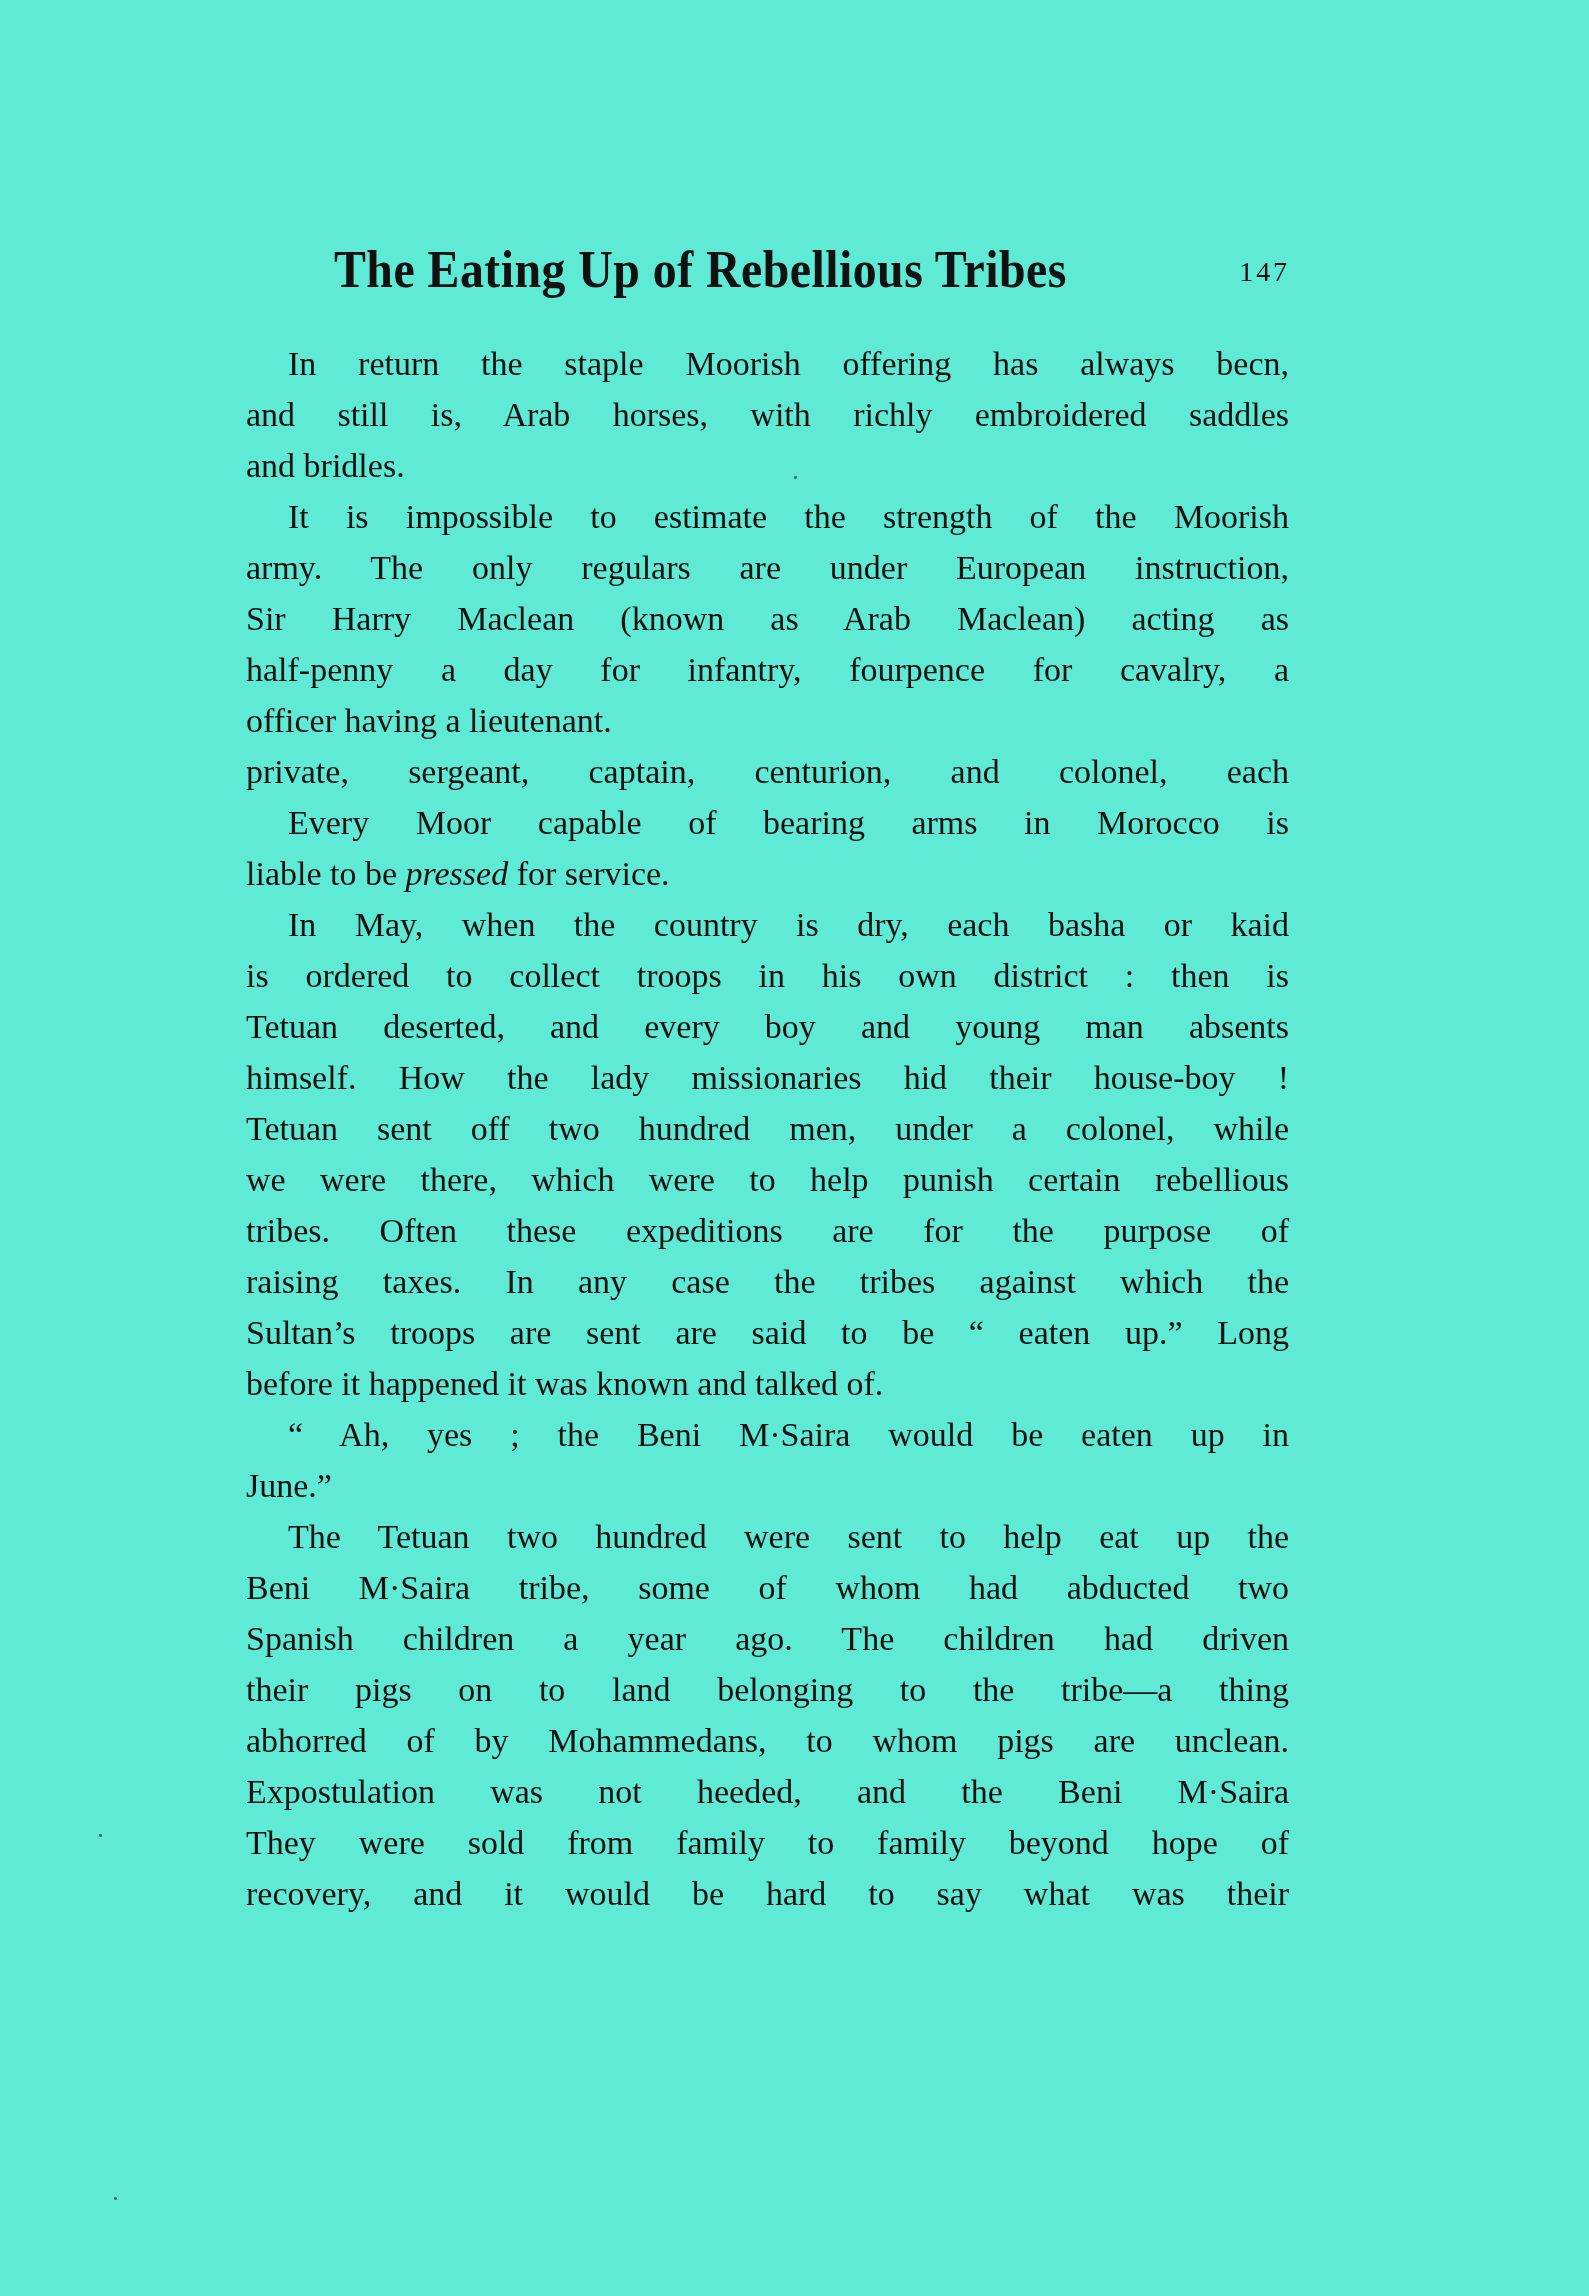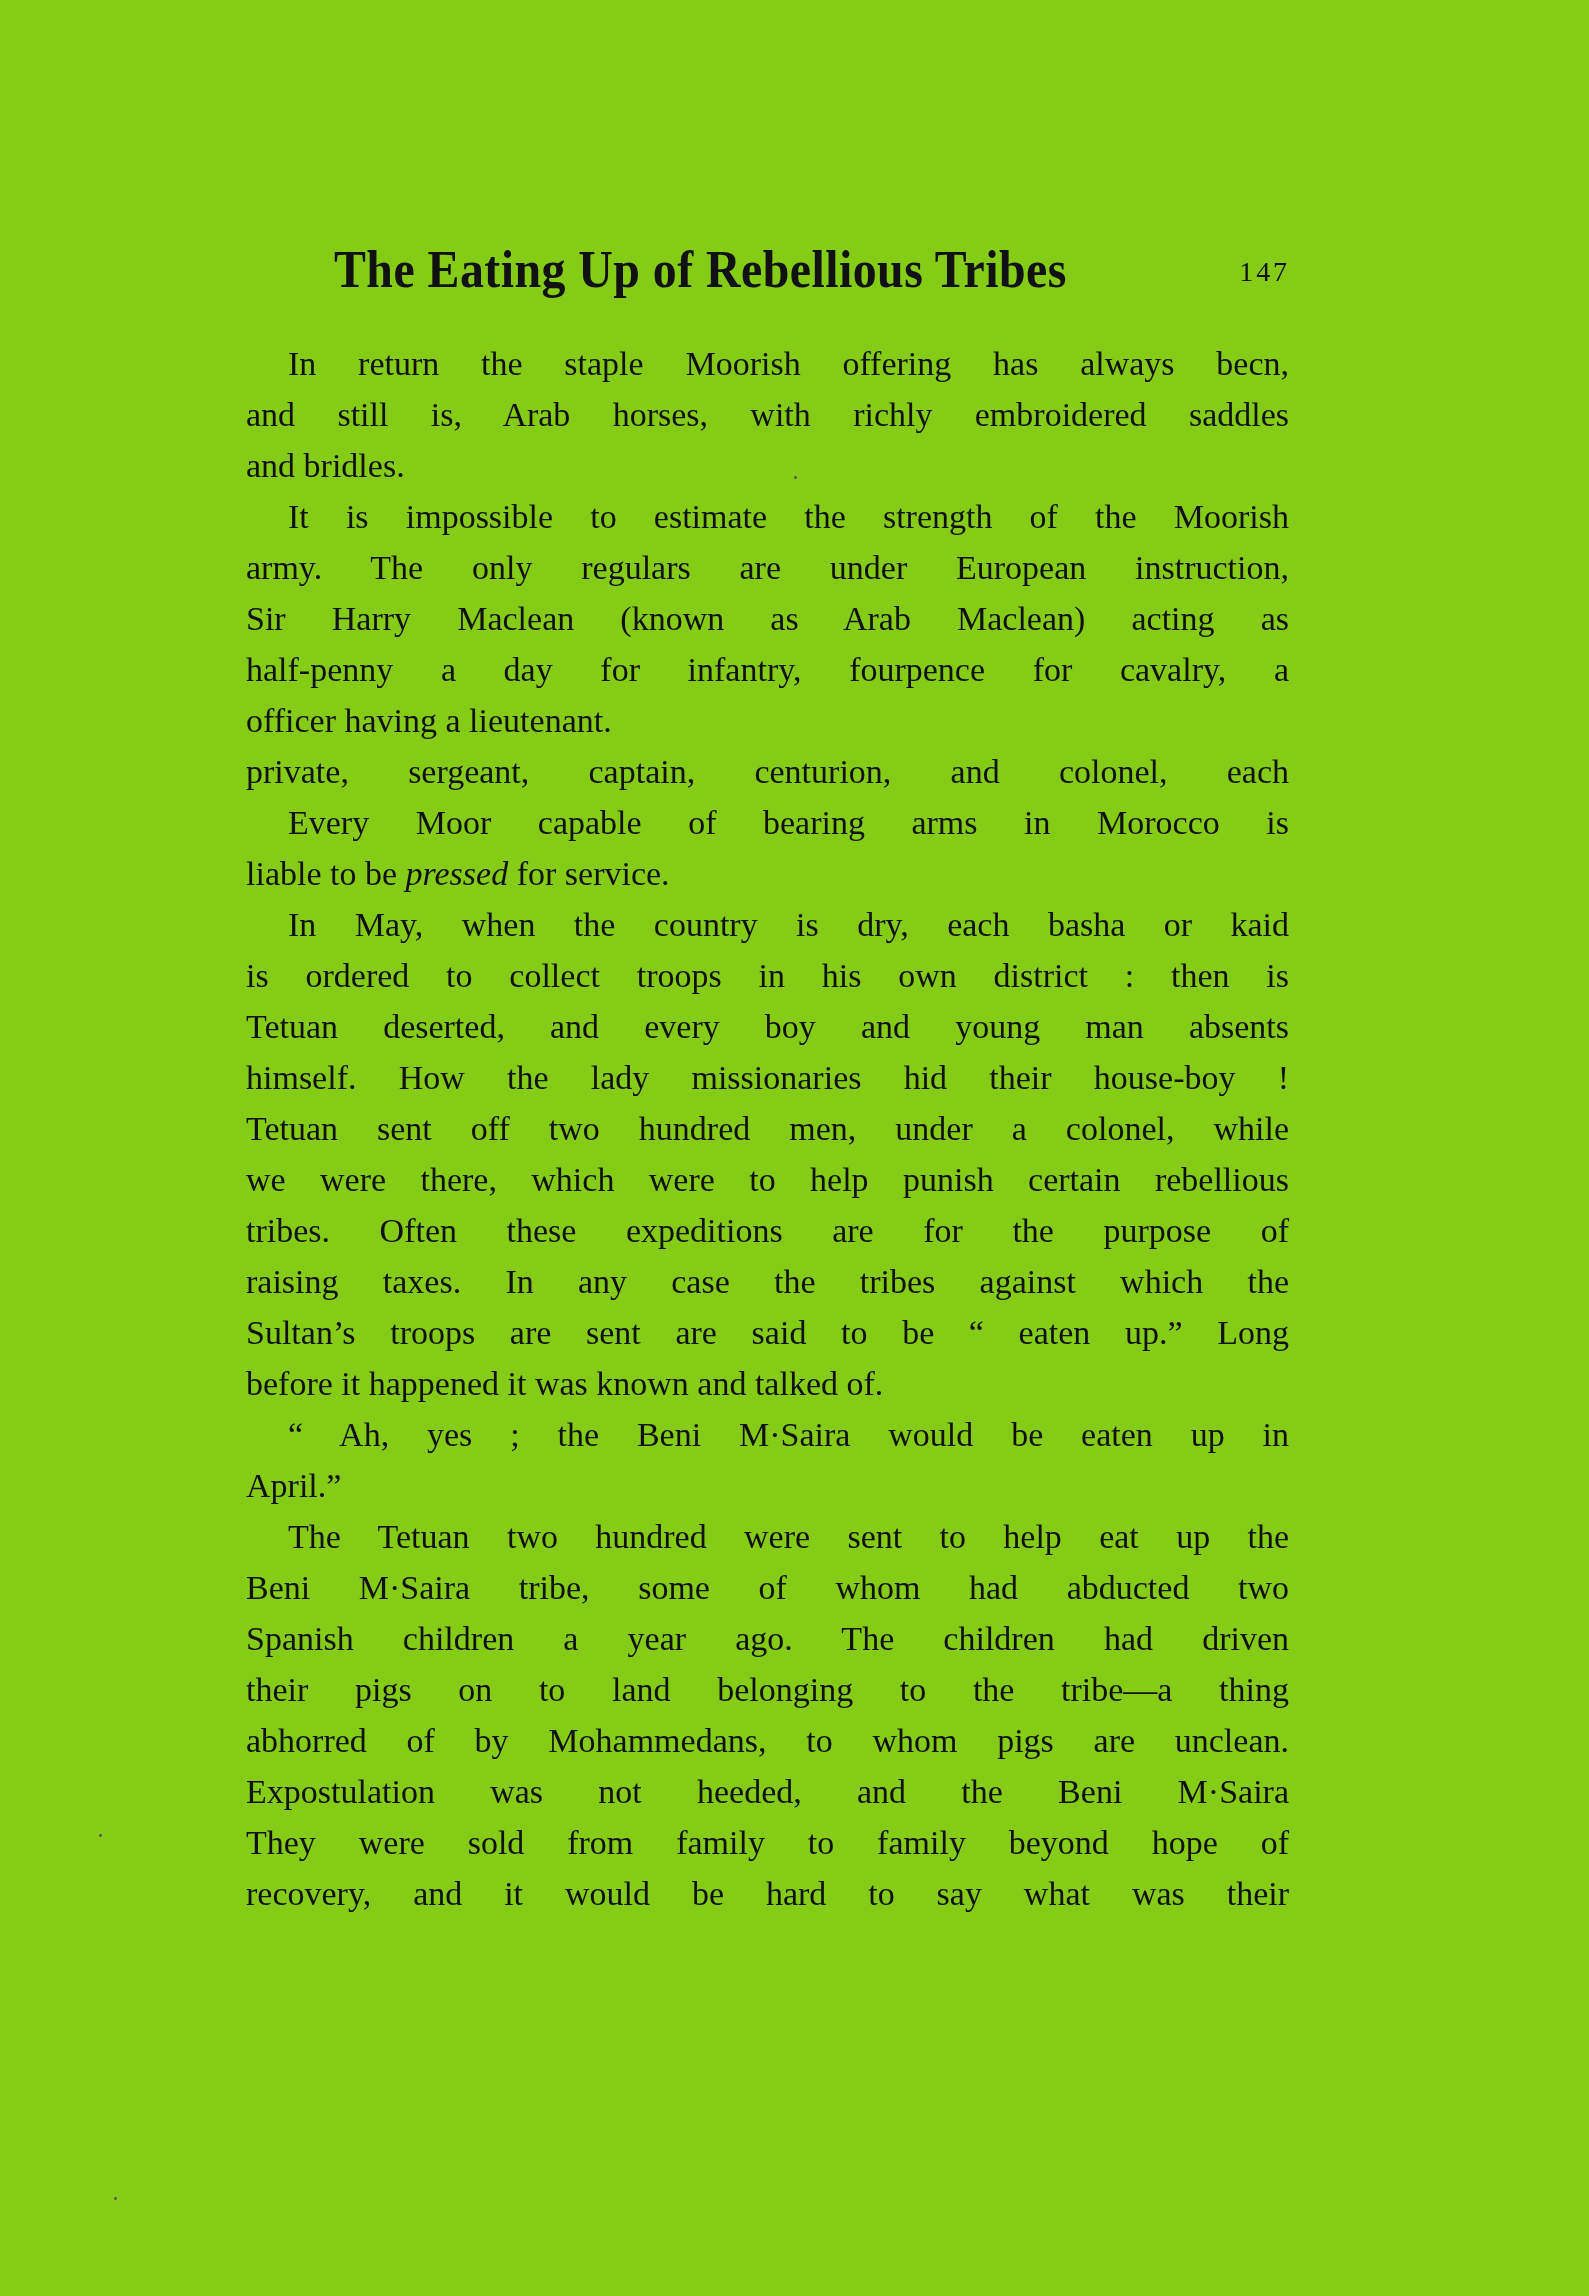--- a/index.html
+++ b/index.html
@@ -13,21 +13,21 @@
       position: relative;
       overflow: hidden;
       color: #111111;
       font-family: "Liberation Serif", "DejaVu Serif", serif;
     }
     .page {
       position: absolute;
       left: 0; top: 0;
       width: 1589px;
       height: 2296px;
-      background: #84cc16;
+      background: #5eead4;
     }
     .running-head {
       position: absolute;
       left: 334px;
       top: 239px;
       width: 956px;
       height: 62px;
     }
     .running-title {
       position: absolute;
@@ -111,21 +111,21 @@
       <div class="line" style="white-space: normal;">is ordered to collect troops in his own district : then is</div>
       <div class="line" style="white-space: normal;">Tetuan deserted, and every boy and young man absents</div>
       <div class="line" style="white-space: normal;">himself.  How the lady missionaries hid their house-boy !</div>
       <div class="line" style="white-space: normal;">Tetuan sent off two hundred men, under a colonel, while</div>
       <div class="line" style="white-space: normal;">we were there, which were to help punish certain rebellious</div>
       <div class="line" style="white-space: normal;">tribes.  Often these expeditions are for the purpose of</div>
       <div class="line" style="white-space: normal;">raising taxes.  In any case the tribes against which the</div>
       <div class="line" style="white-space: normal;">Sultan’s troops are sent are said to be “ eaten up.”  Long</div>
       <div class="line last">before it happened it was known and talked of.</div>
       <div class="line indent" style="white-space: normal;">“ Ah, yes ; the Beni M·Saira would be eaten up in</div>
-      <div class="line last">April.”</div>
+      <div class="line last">June.”</div>
       <div class="line indent" style="white-space: normal;">The Tetuan two hundred were sent to help eat up the</div>
       <div class="line" style="white-space: normal;">Beni M·Saira tribe, some of whom had abducted two</div>
       <div class="line" style="white-space: normal;">Spanish children a year ago.  The children had driven</div>
       <div class="line" style="white-space: normal;">their pigs on to land belonging to the tribe—a thing</div>
       <div class="line" style="white-space: normal;">abhorred of by Mohammedans, to whom pigs are unclean.</div>
       <div class="line" style="white-space: normal;">Expostulation was not heeded, and the Beni M·Saira</div>
       <div class="line" style="white-space: normal;">They were sold from family to family beyond hope of</div>
       <div class="line" style="white-space: normal;">recovery, and it would be hard to say what was their</div>
     </div>
 

